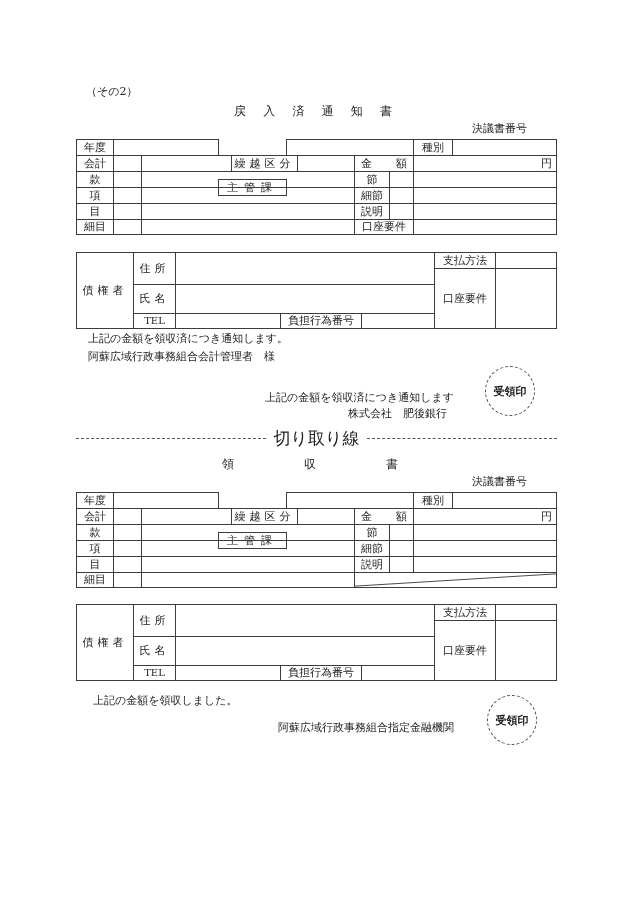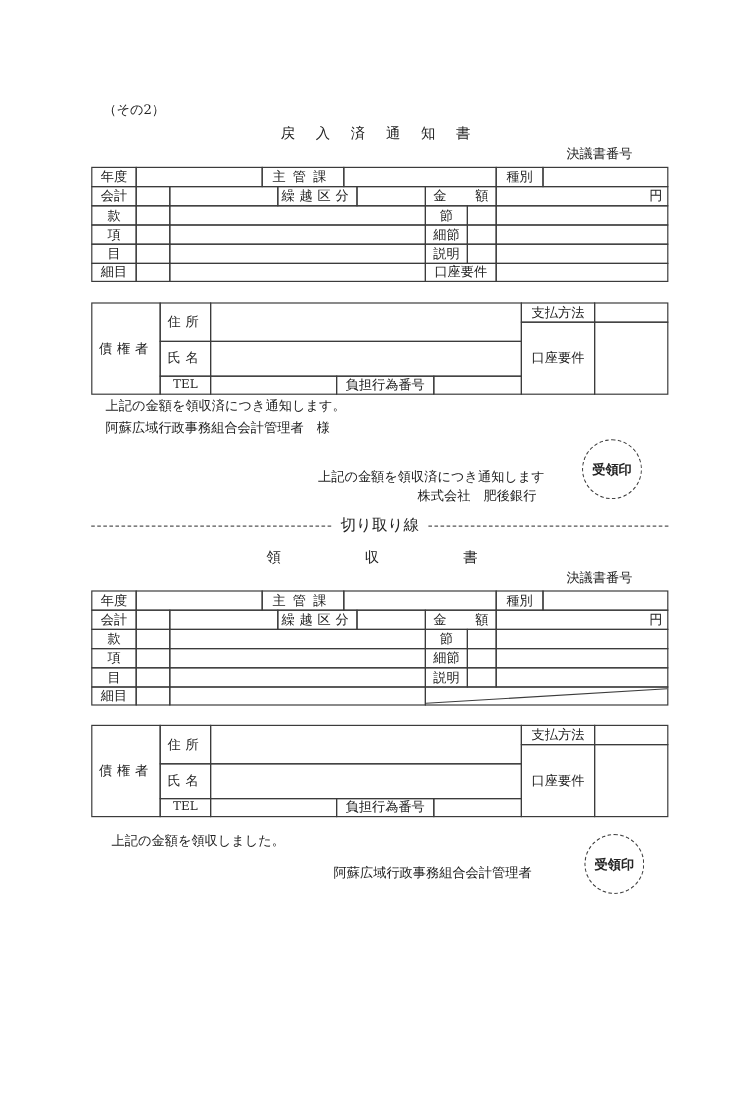--- a/index.html
+++ b/index.html
@@ -6,28 +6,28 @@
   body { width:630px; height:915px; position:relative; overflow:hidden;
          font-family: "DejaVu Serif", "Liberation Serif", serif; color:#222; }
   .t { position:absolute; font-size:11px; line-height:13px; white-space:nowrap; color:#222; }
   .cell { position:absolute; box-sizing:border-box; border:1px solid #3c3c3c;
           display:flex; align-items:center; justify-content:center;
           font-size:11px; line-height:12px; white-space:nowrap; background:transparent; }
   .cell.input { background:transparent; }
   .cell.right { justify-content:flex-end; padding-right:4px; }
   .cell.spread { justify-content:space-between; padding:0 6px; }
   .sp { letter-spacing:4px; }
-  .sp2 { letter-spacing:6px; }
+  .sp2 { letter-spacing:6px;margin-top:40px; }
   .title { position:absolute; display:flex; justify-content:space-between; font-size:12px; }
   .seal { position:absolute; width:50px; height:50px; border:1.3px dashed #444; border-radius:50%;
           box-sizing:border-box; display:flex; align-items:center; justify-content:center;
           font-family:"DejaVu Sans", "Liberation Sans", sans-serif; font-size:11px; font-weight:bold; color:#222; }
   .cutline { position:absolute; left:76px; width:481px; top:431px; height:14px; display:flex; align-items:center; }
   .cutline .dash { flex:1; border-top:1px dashed #555; height:0; }
-  .cutline .lbl { padding:0 8px; font-size:13px; }
+  .cutline .lbl { padding:0 8px; font-size:17px; }
   .diag { position:absolute; left:0; top:0; width:100%; height:100%; }
 </style>
 </head>
 <body>
 
 <div class="t" style="left:86px; top:85px;">（その2）</div>
 
 <div class="title" style="left:234px; top:103px; width:158px;">
   <span>戻</span>
   <span>入</span>
@@ -188,16 +188,16 @@
   <div class="cell input" style="left:175px;top:665px;width:106px;height:16px;"></div>
   <div class="cell" style="left:280px;top:665px;width:82px;height:16px;">負担行為番号</div>
   <div class="cell input" style="left:361px;top:665px;width:74px;height:16px;"></div>
   <div class="cell" style="left:434px;top:604px;width:62px;height:17px;">支払方法</div>
   <div class="cell input" style="left:495px;top:604px;width:62px;height:17px;"></div>
   <div class="cell" style="left:434px;top:620px;width:62px;height:61px;">口座要件</div>
   <div class="cell input" style="left:495px;top:620px;width:62px;height:61px;"></div>
 </div>
 
 <div class="t" style="left:93px; top:694px;">上記の金額を領収しました。</div>
-<div class="t" style="left:278px; top:721px;">阿蘇広域行政事務組合会計管理者</div>
+<div class="t" style="left:278px; top:721px;">阿蘇広域行政事務組合指定金融機関</div>
 <div class="seal" style="left:487px; top:695px;">
   <span>受領印</span>
 </div>
 
 </body></html>

